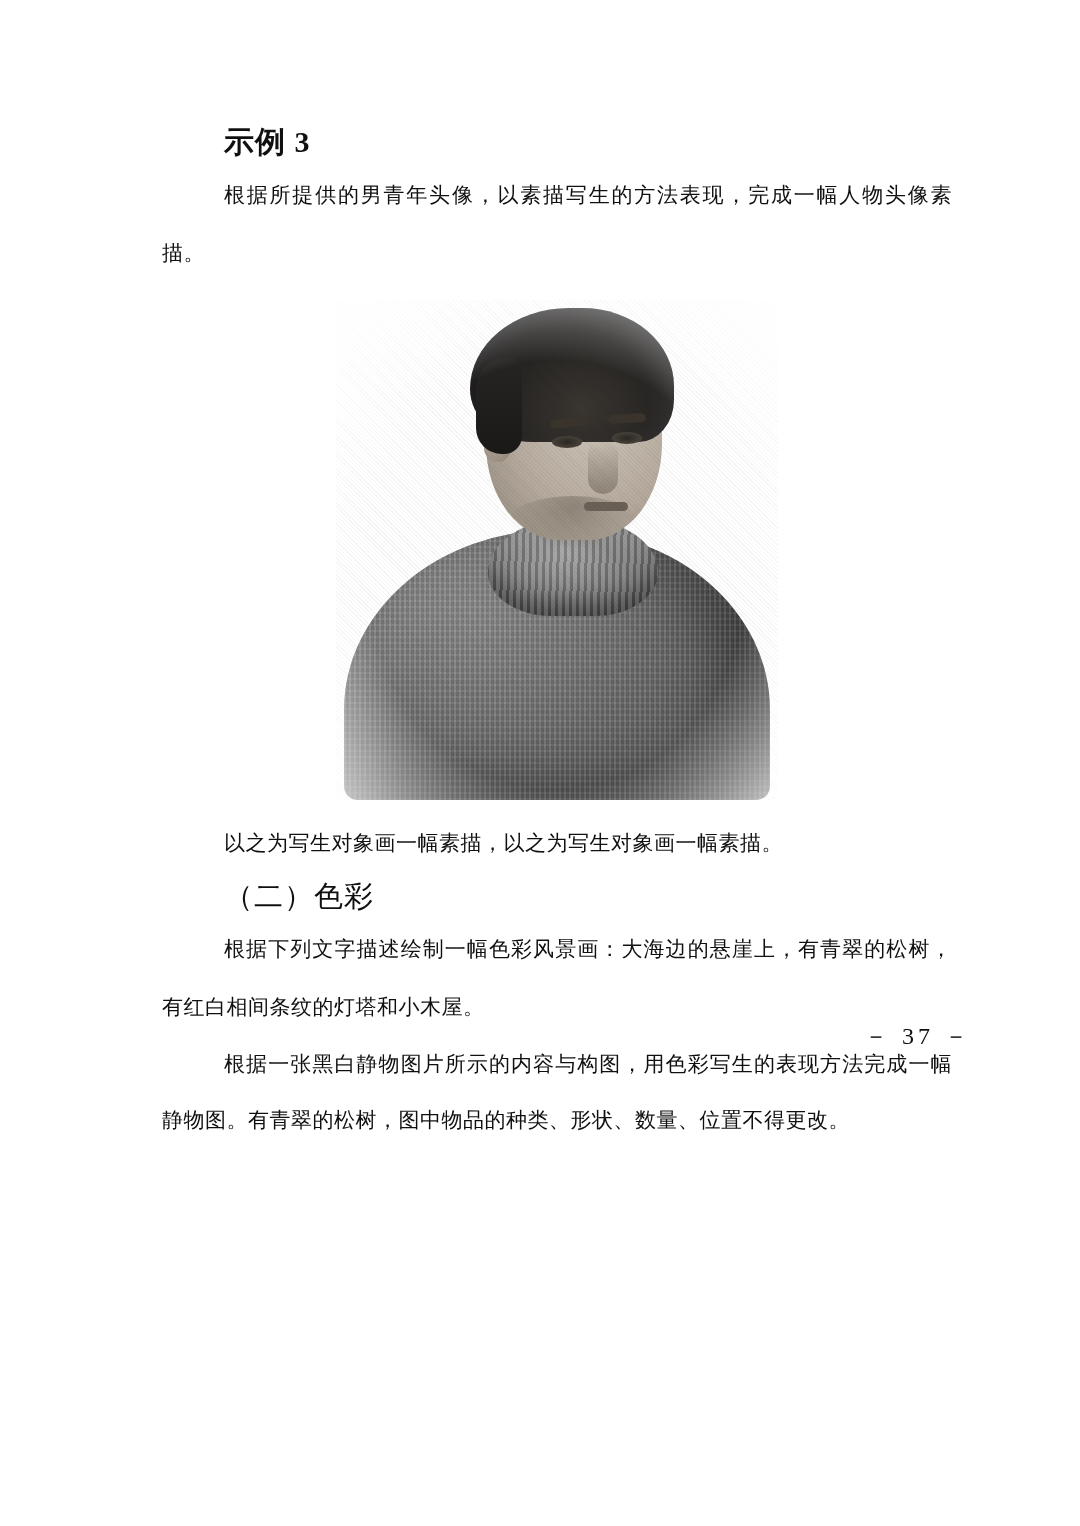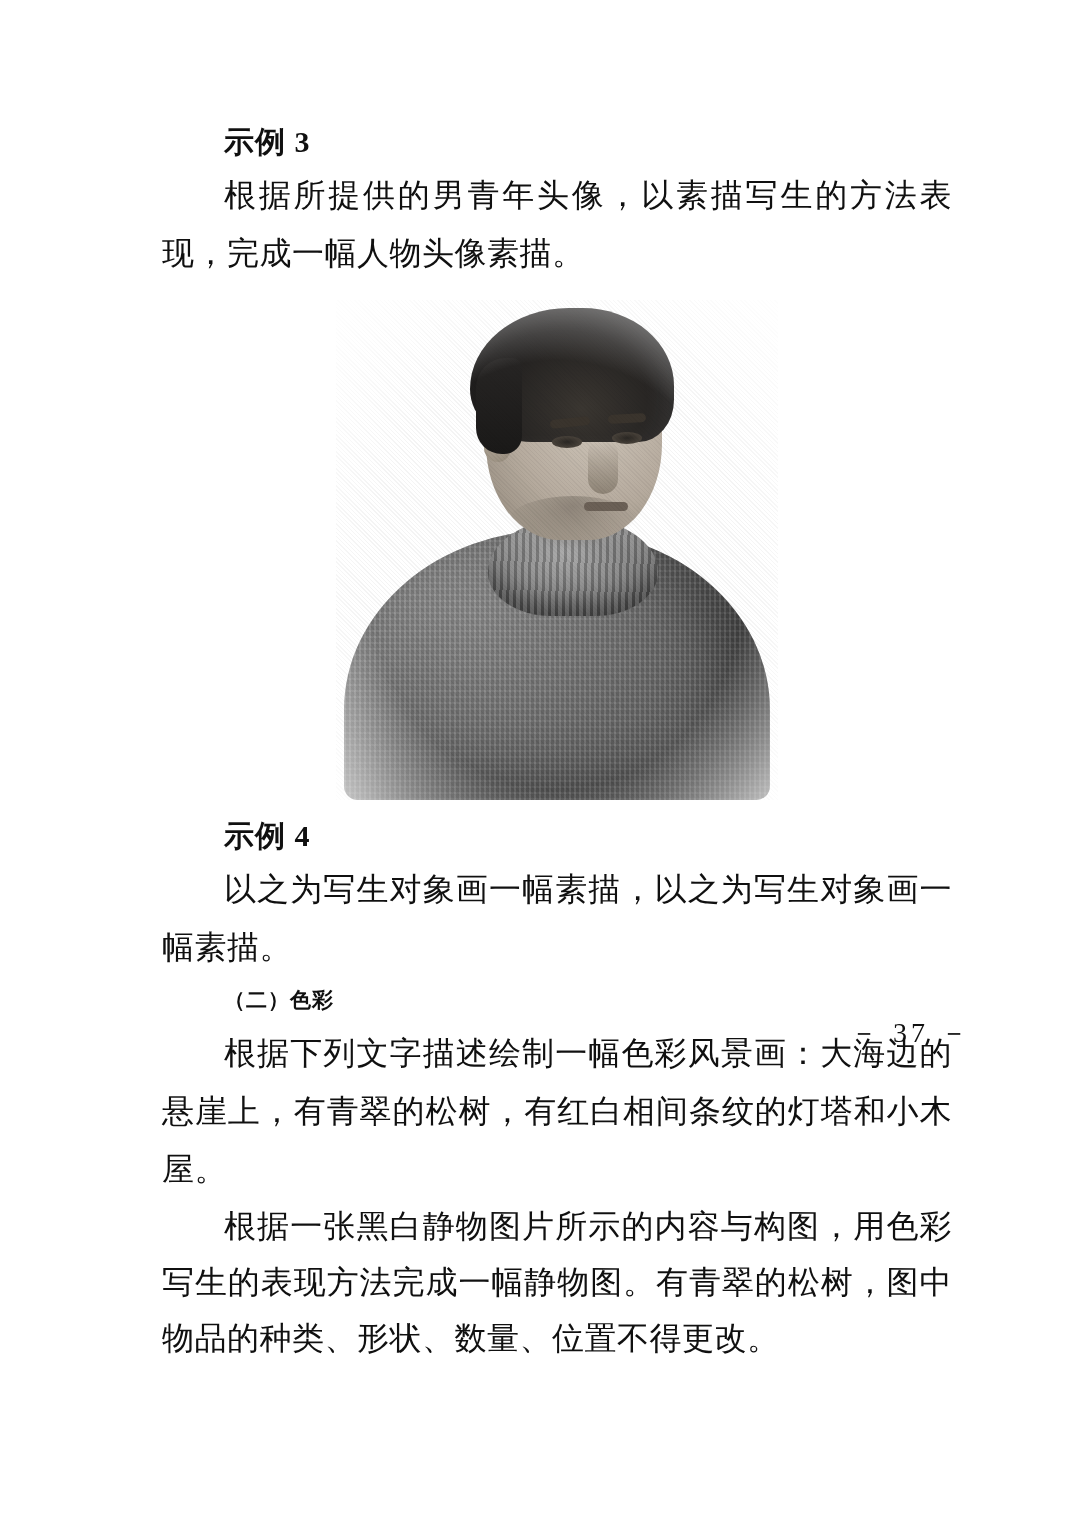--- a/index.html
+++ b/index.html
@@ -30,29 +30,29 @@
   }
   .heading {
     font-weight: bold;
     font-size: 30px;
     line-height: 44px;
     margin: 0 0 2px 0;
     padding-left: 62px;
     letter-spacing: 1px;
   }
   .heading-sub {
-    font-weight: bold;
-    font-size: 21px;
+    font-weight: normal;
+    font-size: 29px;
     line-height: 48px;
     margin: 0;
     padding-left: 62px;
     letter-spacing: 1px;
   }
   .para {
-    font-size: 32px;
+    font-size: 21px;
     line-height: 58px;
     margin: 0;
     text-indent: 62px;
     letter-spacing: 0.5px;
     text-align: justify;
   }
   .para.tight {
     line-height: 56px;
   }
   .figure {
@@ -209,21 +209,21 @@
   .pf-vignette {
     position: absolute;
     inset: 0;
     background: radial-gradient(ellipse 78% 78% at 50% 55%, rgba(255,255,255,0) 55%, rgba(255,255,255,0.85) 92%);
     pointer-events: none;
   }
   .page-number {
     position: absolute;
     right: 132px;
     bottom: 78px;
-    font-size: 28px;
+    font-size: 24px;
     letter-spacing: 4px;
     font-family: "Liberation Serif", "DejaVu Serif", serif;
   }
 </style>
 </head>
 <body>
 
 <div class="page">
   <div class="content">
 
@@ -245,21 +245,20 @@
         <div class="pf-brow-r"></div>
         <div class="pf-eye-l"></div>
         <div class="pf-eye-r"></div>
         <div class="pf-nose"></div>
         <div class="pf-mouth"></div>
         <div class="pf-grain"></div>
         <div class="pf-vignette"></div>
       </div>
     </div>
 
-    <h2 class="heading">示例 4</h2>
     <p class="para">以之为写生对象画一幅素描，以之为写生对象画一幅素描。</p>
 
     <h2 class="heading-sub">（二）色彩</h2>
 
     <p class="para">根据下列文字描述绘制一幅色彩风景画：大海边的悬崖上，有青翠的松树，有红白相间条纹的灯塔和小木屋。</p>
 
     <p class="para tight">根据一张黑白静物图片所示的内容与构图，用色彩写生的表现方法完成一幅静物图。有青翠的松树，图中物品的种类、形状、数量、位置不得更改。</p>
 
   </div>
 

